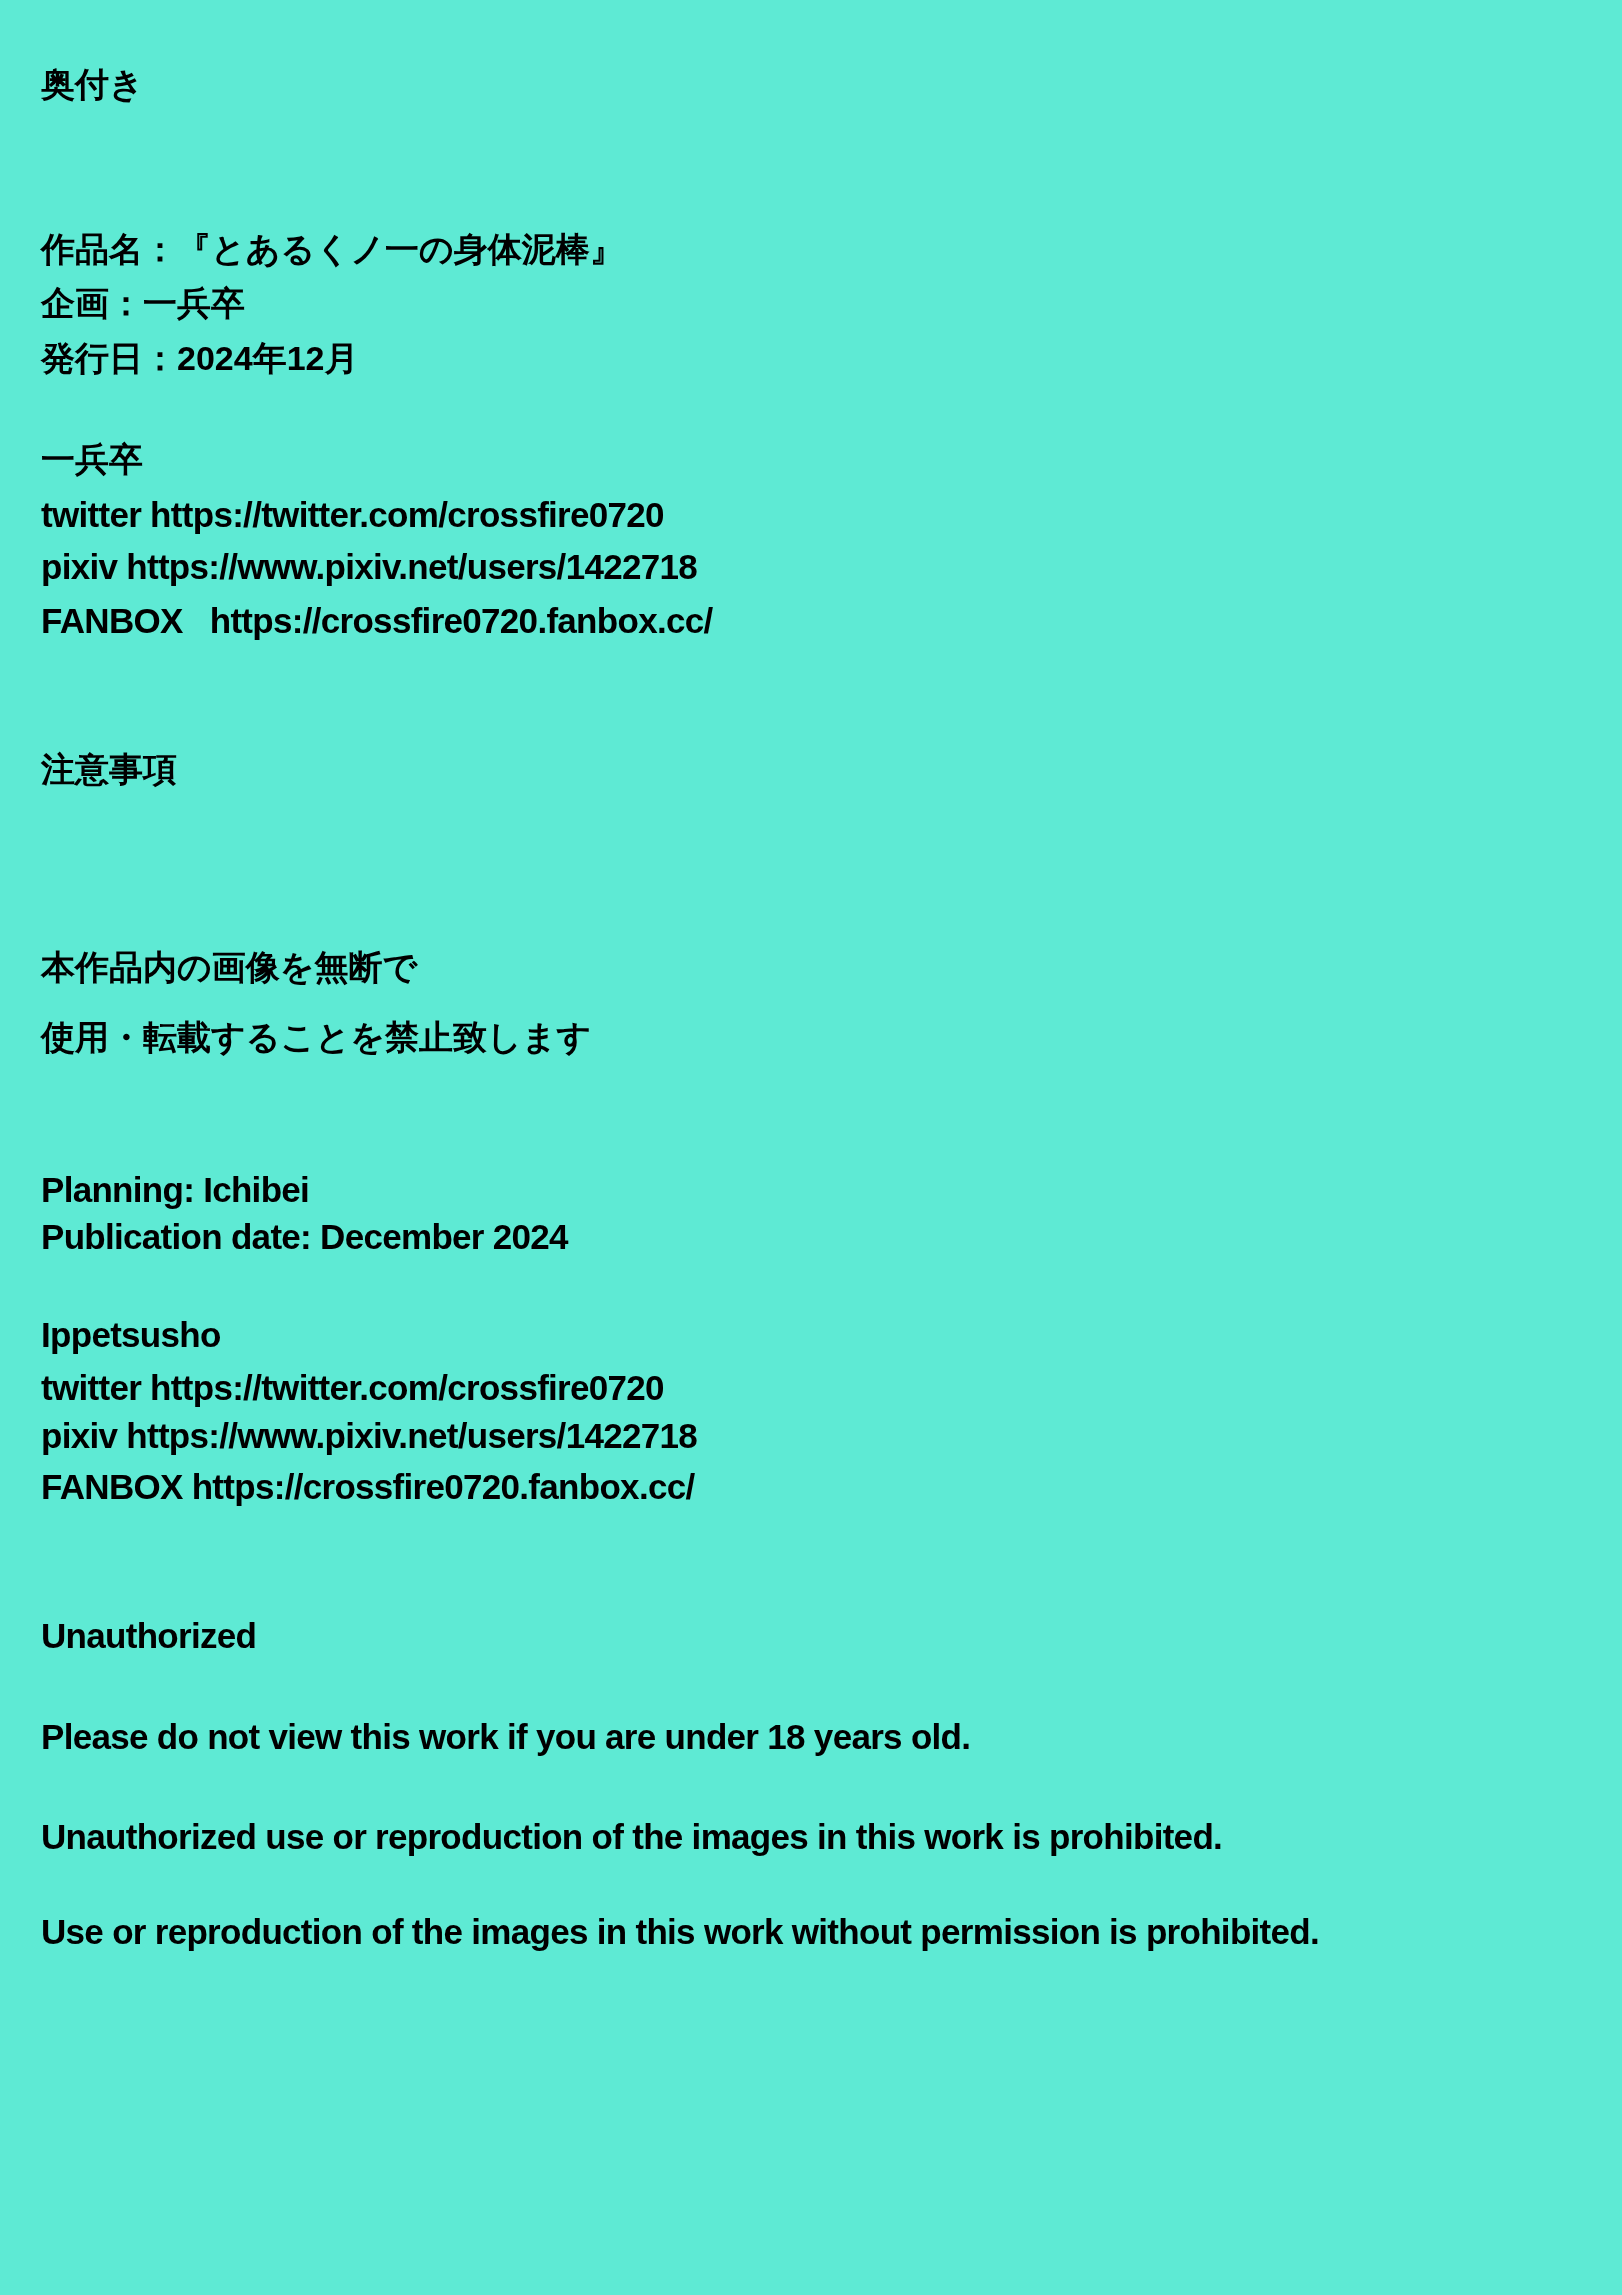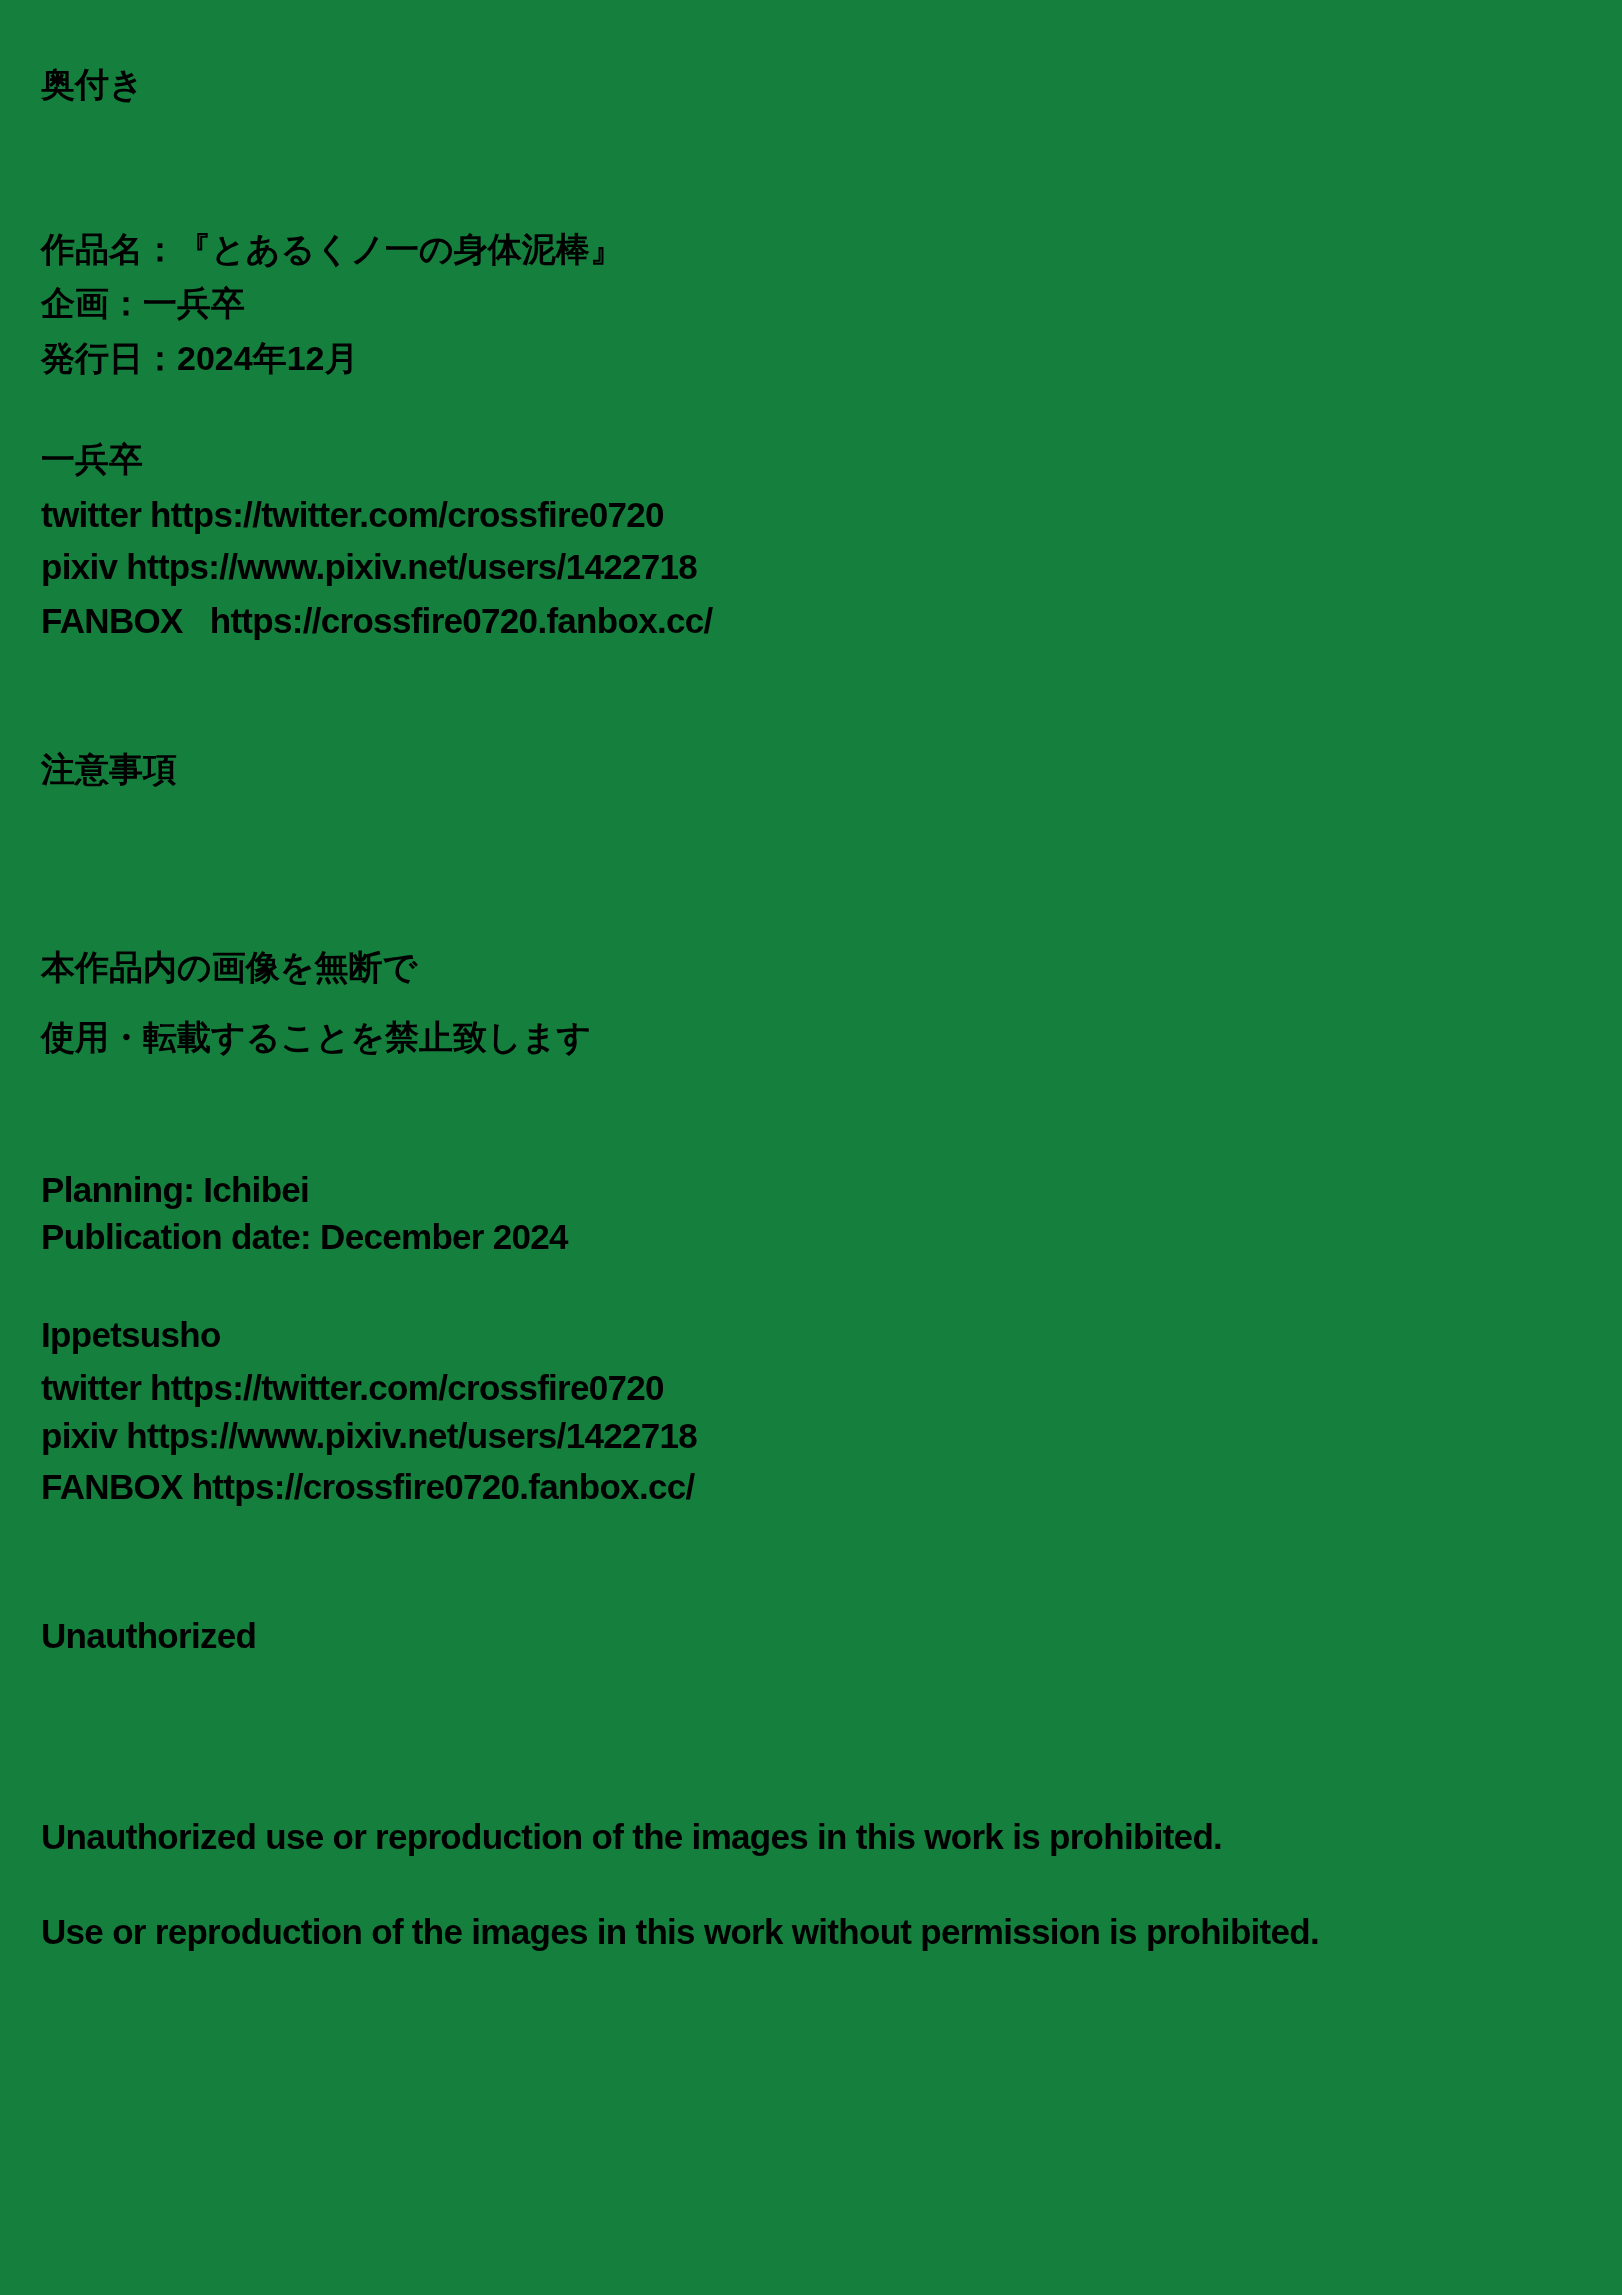--- a/index.html
+++ b/index.html
@@ -4,21 +4,21 @@
 <style>
   html, body {
     margin: 0;
     padding: 0;
     background: #ffffff;
   }
   .page {
     position: relative;
     width: 1623px;
     height: 2295px;
-    background: #15803d;
+    background: #5eead4;
     overflow: hidden;
     font-family: "Liberation Sans", "DejaVu Sans", sans-serif;
     color: #000000;
   }
   .line {
     position: absolute;
     left: 41px;
     font-weight: 700;
     white-space: pre;
     line-height: 1.15;
@@ -54,17 +54,18 @@
 
   <div class="line en" style="top:1170px">Planning: Ichibei</div>
   <div class="line en" style="top:1217px">Publication date: December 2024</div>
 
   <div class="line en" style="top:1315px">Ippetsusho</div>
   <div class="line en" style="top:1368px">twitter https://twitter.com/crossfire0720</div>
   <div class="line en" style="top:1416px">pixiv https://www.pixiv.net/users/1422718</div>
   <div class="line en" style="top:1467px">FANBOX https://crossfire0720.fanbox.cc/</div>
 
   <div class="line en" style="top:1616px">Unauthorized</div>
+  <div class="line en" style="top:1717px">Please do not view this work if you are under 18 years old.</div>
   <div class="line en" style="top:1817px">Unauthorized use or reproduction of the images in this work is prohibited.</div>
   <div class="line en" style="top:1912px">Use or reproduction of the images in this work without permission is prohibited.</div>
 
 </div>
 
 
 </body></html>

